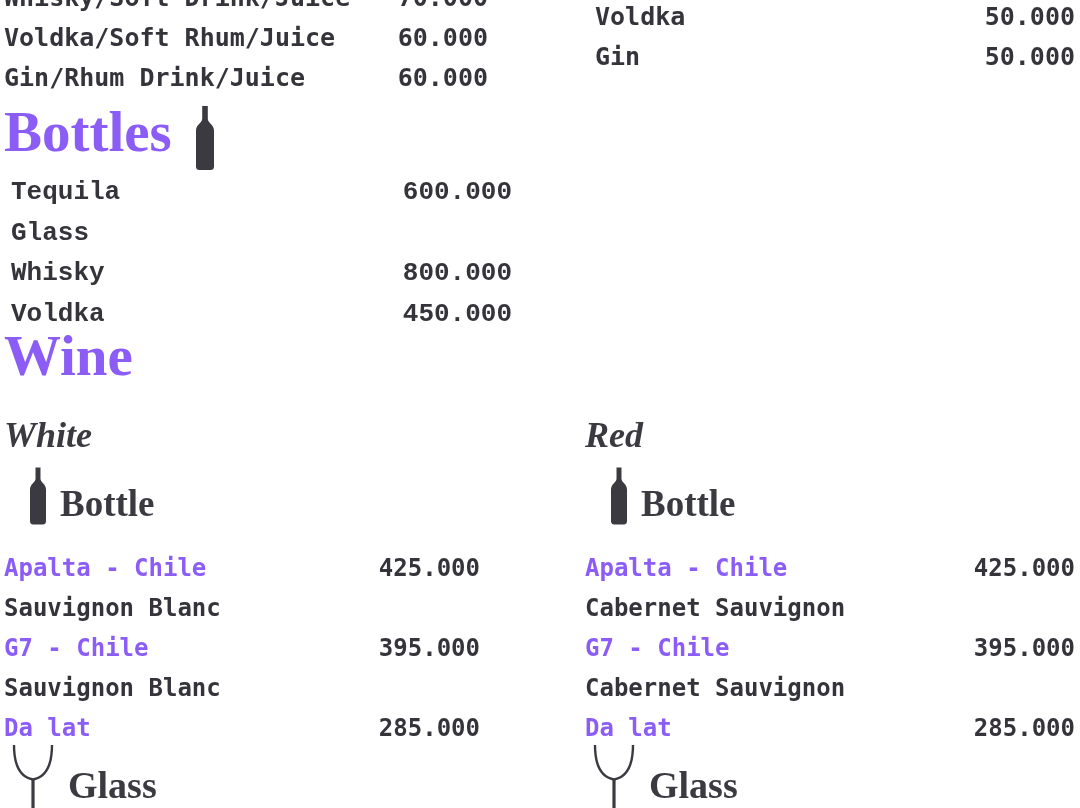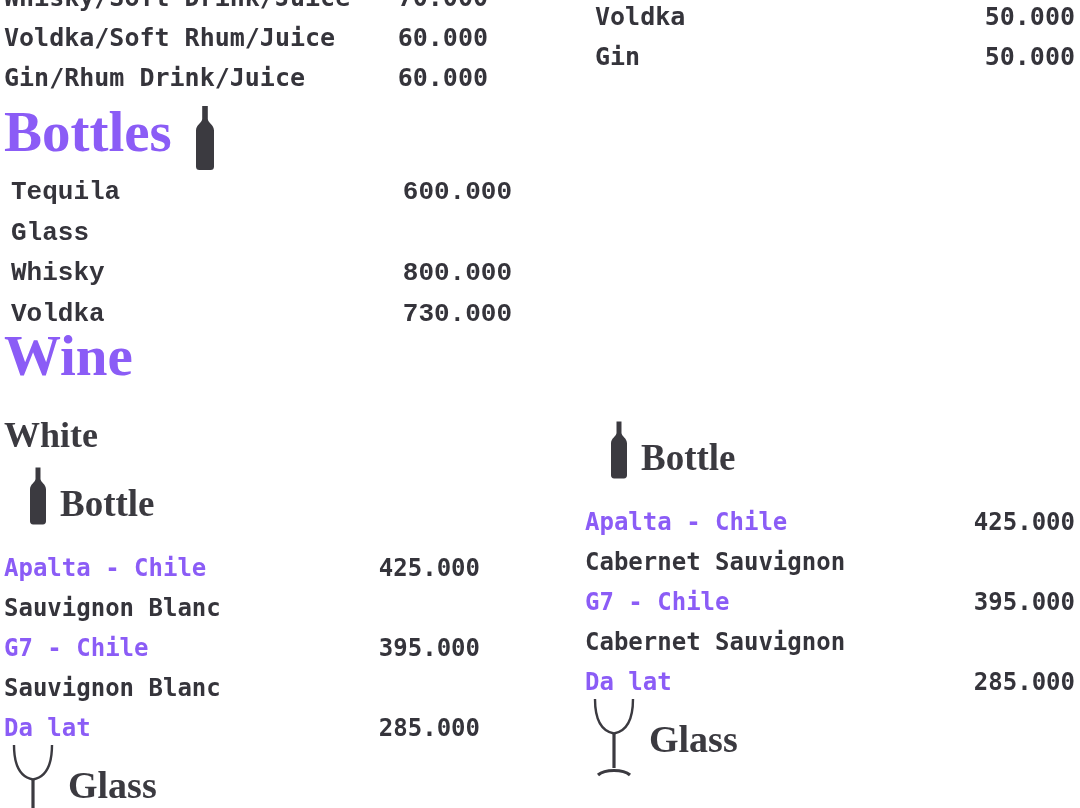--- a/index.html
+++ b/index.html
@@ -24,21 +24,21 @@
   .bottles-head .h1 { font-size:57px; line-height:64px; }
   .bottles-head .bottle-ic { margin-left:24px; margin-top:6px; }
   .bottles-list { left:11px; top:172px; width:501px; font-size:26px; line-height:40.5px;font-family:Liberation Mono, monospace; }
 
   
   .wine-head { left:4px; top:324px; font-size:57px; line-height:64px; }
   .wine-col  { top:412px; }
   .col-white { left:4px;  width:476px; }
   .col-red   { left:585px; width:490px; }
 
-  .subtitle { font-size:36px; line-height:46px; }
+  .subtitle { font-size:36px; line-height:46px;font-style:italic; }
   .bottle-row { margin-top:4px; margin-left:26px; height:66px; display:flex; align-items:flex-end; }
   .bottle-row .lbl { font-size:37px; line-height:40px; padding-bottom:4px; margin-left:14px; }
   .wine-items { margin-top:20px; font-size:24px; line-height:40px; }
   .glass-row { margin-top:-4px; margin-left:6px; display:flex; align-items:flex-end; }
   .glass-row .lbl { font-size:38px; line-height:40px; margin-bottom:21px; margin-left:12px; }
 
   .icon { display:inline-block; flex:0 0 auto; }
   .icon svg { display:block; }
 </style>
 </head>
@@ -88,21 +88,21 @@
     </div>
     <div class="mrow">
       <span>Glass</span>
     </div>
     <div class="mrow">
       <span>Whisky</span>
       <span>800.000</span>
     </div>
     <div class="mrow">
       <span>Voldka</span>
-      <span>730.000</span>
+      <span>450.000</span>
     </div>
   </div>
 
   <div class="abs wine-head serif red">Wine</div>
 
   <div class="abs wine-col col-white">
     <div class="subtitle serif">White</div>
     <div class="bottle-row">
       <span class="icon">
         <svg viewBox="0 0 18 64" width="16" height="64" fill="#3b3a40">
@@ -137,20 +137,21 @@
           <path d="M4 1 C4 24 12 33.5 23 35.5 C34 33.5 42 24 42 1" stroke-width="2.4"></path>
           <path d="M23 35.5 V70" stroke-width="3.2"></path>
           <path d="M7 77 C14 71 32 71 39 77" stroke-width="3.2"></path>
         </svg>
       </span>
       <span class="serif lbl">Glass</span>
     </div>
   </div>
 
   <div class="abs wine-col col-red">
+    <div class="subtitle serif">Red</div>
     <div class="bottle-row">
       <span class="icon">
         <svg viewBox="0 0 18 64" width="16" height="64" fill="#3b3a40">
           <path d="M6.2 0 h5.6 v13 c0 3.5 6.2 5.8 6.2 11.5 v36 q0 3.5 -3.5 3.5 h-11 q-3.5 0 -3.5 -3.5 v-36 C0 18.8 6.2 16.5 6.2 13 Z"></path>
         </svg>
       </span>
       <span class="serif lbl">Bottle</span>
     </div>
     <div class="wine-items mono">
       <div class="mrow">

